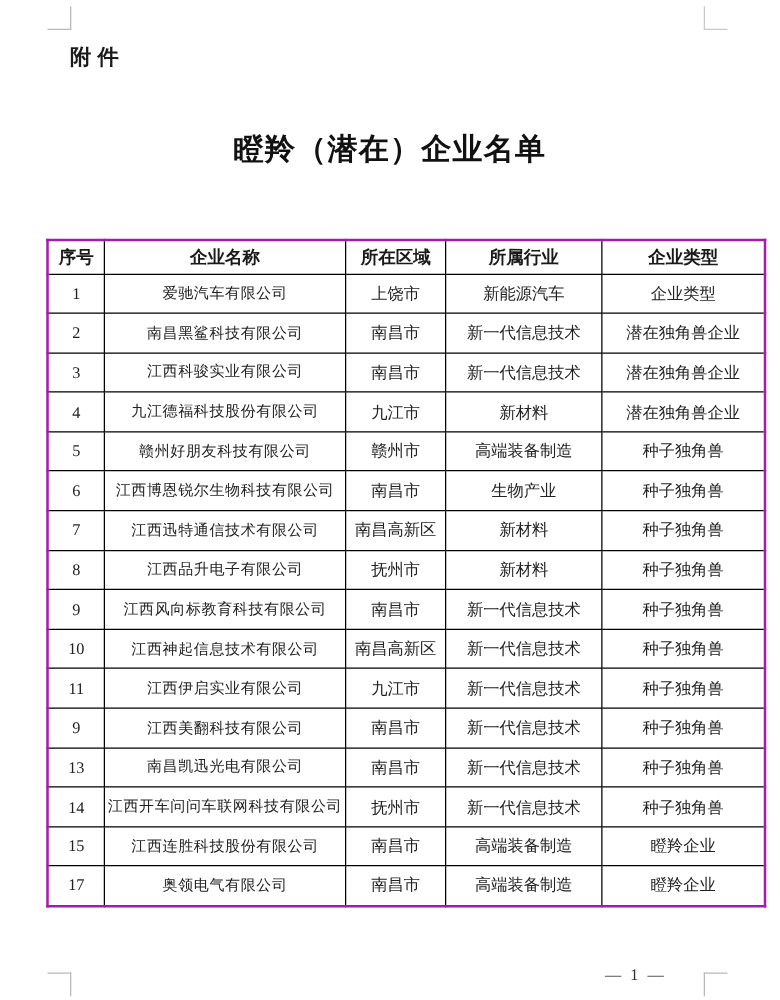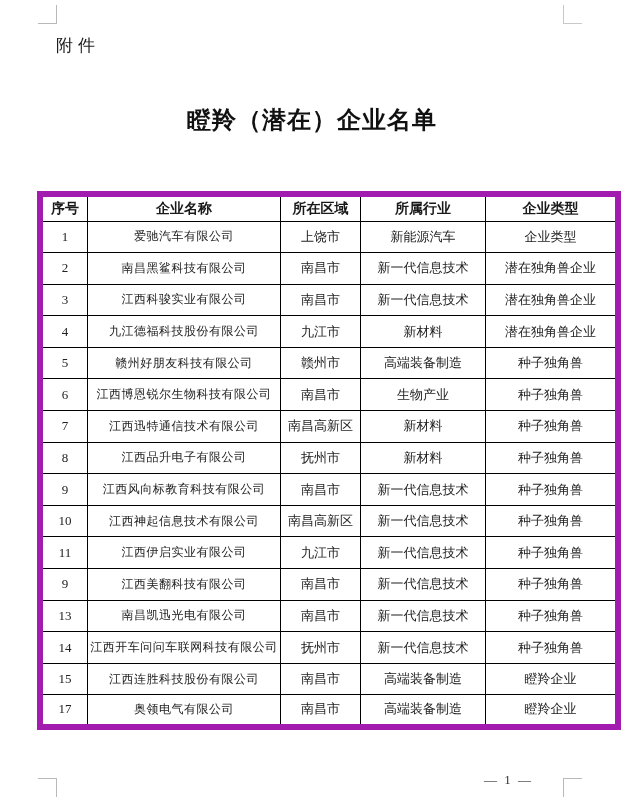--- a/index.html
+++ b/index.html
@@ -25,21 +25,21 @@
   .corner.tl { left: 38px; top: 5px;  border-right: 1px solid #b9b9b9; border-bottom: 1px solid #b9b9b9; }
   .corner.tr { left: 563px; top: 5px; border-left: 1px solid #c9c9c9;  border-bottom: 1px solid #c9c9c9; }
   .corner.bl { left: 38px; top: 778px; border-right: 1px solid #b9b9b9; border-top: 1px solid #b9b9b9; }
   .corner.br { left: 563px; top: 778px; border-left: 1px solid #b9b9b9; border-top: 1px solid #b9b9b9; }
 
   .attachment-label {
     position: absolute;
     left: 56px;
     top: 34px;
     font-size: 17px;
-    font-weight: normal;
+    font-weight: bold;
     letter-spacing: 5px;
     color: #1a1a1a;
   }
   .doc-title {
     position: absolute;
     top: 100px;
     left: 0;
     right: 0;
     text-align: center;
     font-size: 24px;
@@ -48,21 +48,21 @@
     color: #111111;
     letter-spacing: 1px;
   }
   table.company-table {
     position: absolute;
     left: 37px;
     top: 191px;
     width: 548px;
     border-collapse: collapse;
     table-layout: fixed;
-    border: 6px solid #a21caf;
+    border: 2px solid #a21caf;
   }
   .company-table th, .company-table td {
     border: 1px solid #000000;
     text-align: center;
     vertical-align: middle;
     padding: 0 2px;
     overflow: hidden;
     white-space: nowrap;
   }
   .company-table thead tr { height: 27px; }

